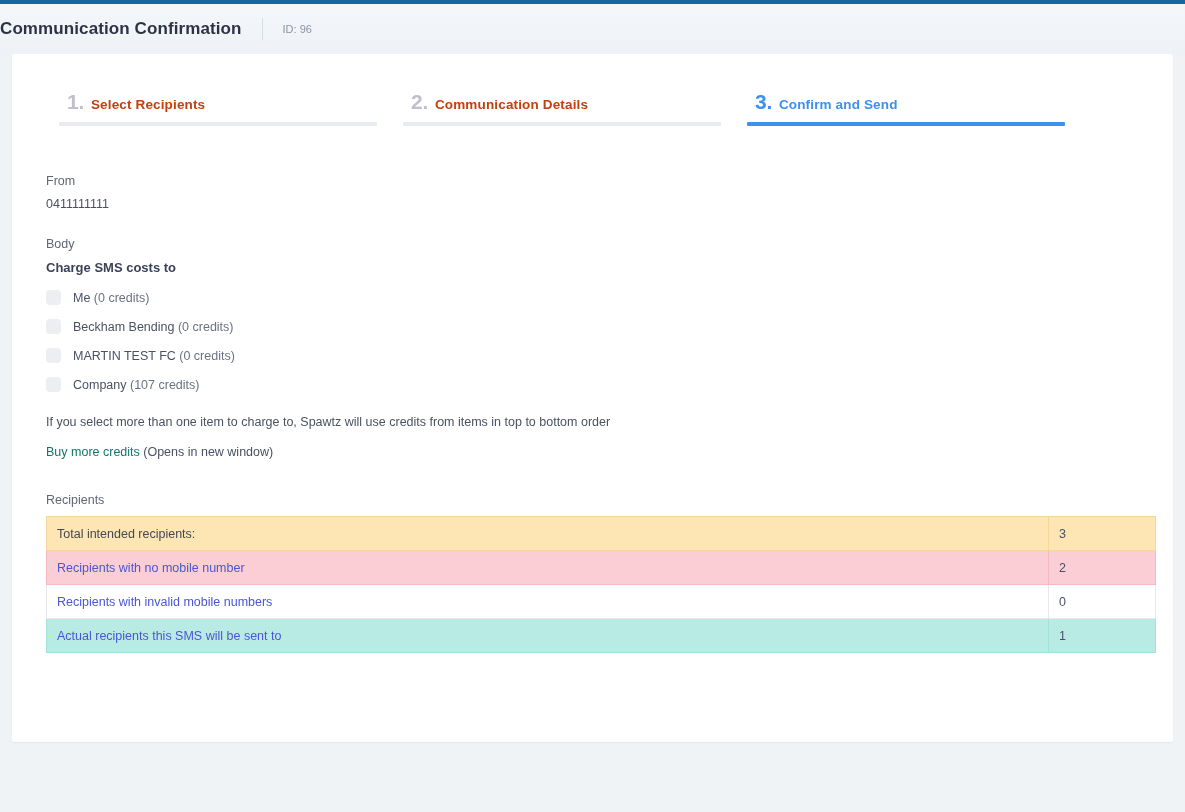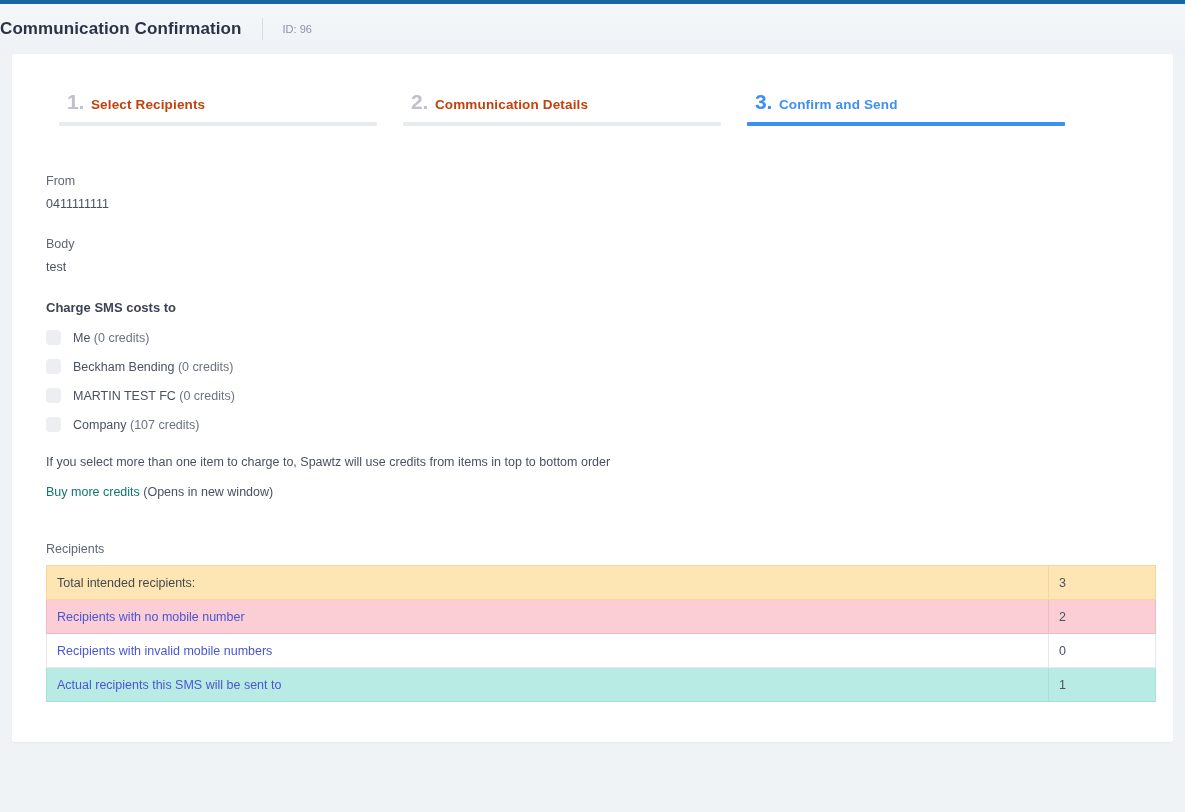--- a/index.html
+++ b/index.html
@@ -160,21 +160,21 @@
     margin-top: 16px;
     font-size: 12.5px;
     color: #4a5162;
   }
   .buy-link {
     color: #0f766e;
     text-decoration: none;
     cursor: pointer;
   }
   .recipients-label {
-    margin-top: 43px;
+    margin-top: 34px;
     font-size: 12.5px;
     color: #5f6676;
     margin-bottom: 9px;
   }
   table.recip {
     border-collapse: collapse;
     width: 1109px;
     table-layout: fixed;
   }
   table.recip td {
@@ -279,21 +279,20 @@
       <div class="bar"></div>
     </div>
   </div>
 
   <div class="content">
 
     <div class="field-label">From</div>
     <div class="field-value">0411111111</div>
 
     <div class="field-label">Body</div>
-    <div class="field-value">test</div>
 
     <div class="charge-heading">Charge SMS costs to</div>
 
     <div>
       <div class="cb-row">
         <span class="cb-box"></span>
         <span class="cb-text">
           <span>Me</span>
           <span class="credits">(0 credits)</span>
         </span>

